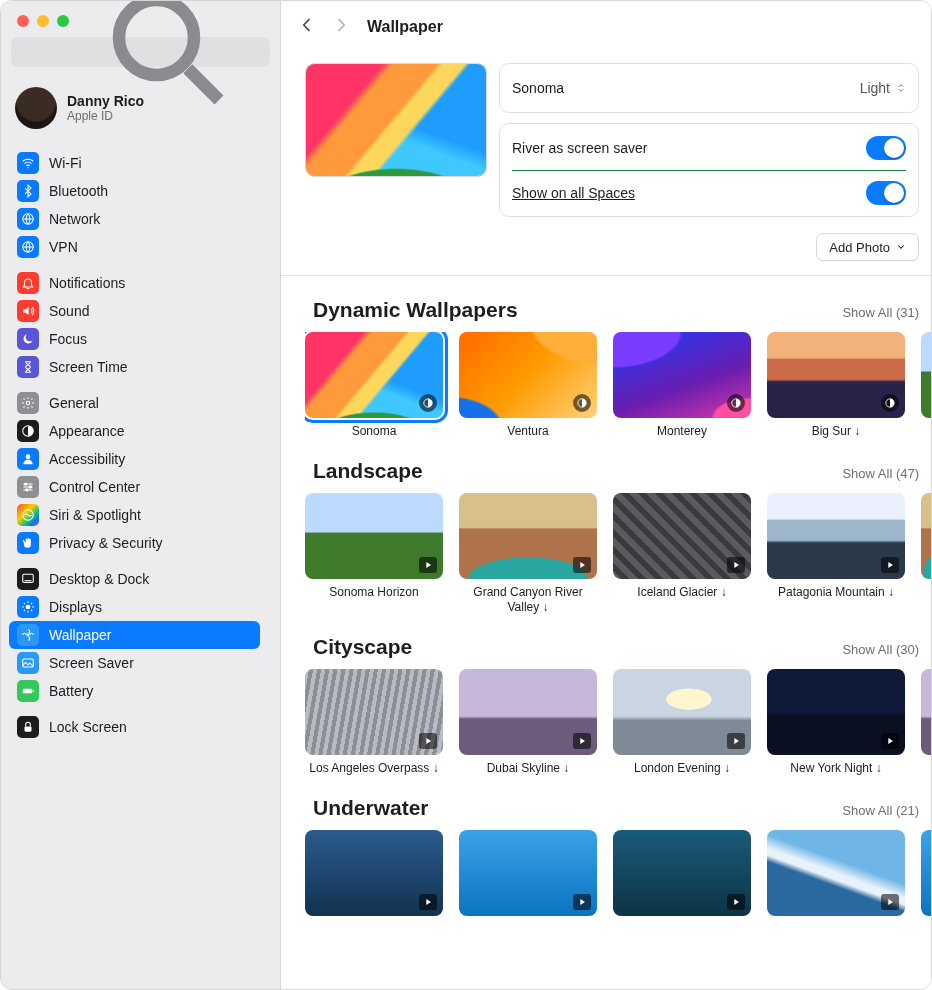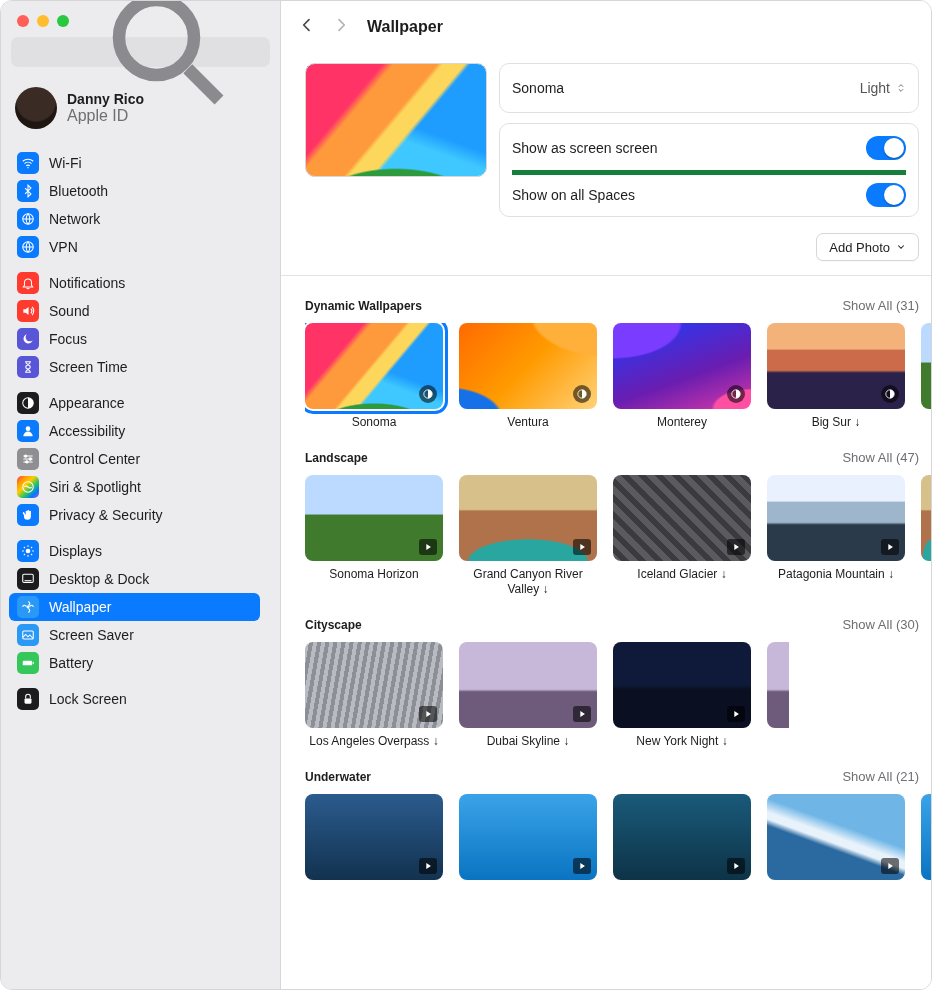--- a/index.html
+++ b/index.html
@@ -9,21 +9,21 @@
   .sidebar { width:280px; height:100%; background:#ececee; display:flex; flex-direction:column; border-right:1px solid #d6d6d6; }
   .traffic { display:flex; gap:8px; padding:14px 16px 10px 16px; }
   .traffic span { width:12px; height:12px; border-radius:50%; display:inline-block; }
   .t-close { background:#ff5f57; } .t-min { background:#febc2e; } .t-max { background:#28c840; }
   .search-wrap { padding:0 10px 10px 10px; }
   .search { display:flex; align-items:center; background:#e0e0e2; border-radius:7px; height:30px; padding:0 8px; gap:6px; color:#7d7d82; }
   .search input { border:none; background:transparent; outline:none; font-size:13px; flex:1; color:#333; }
   .account { display:flex; align-items:center; gap:10px; padding:10px 14px 12px 14px; }
   .avatar { width:42px; height:42px; border-radius:50%; background:radial-gradient(circle at 50% 35%, #3a2c24 0 55%, #1f1612 60%); }
   .account .name { font-size:14px; font-weight:600; }
-  .account .sub { font-size:16px; color:#6e6e73; }
+  .account .sub { font-size:12px; color:#6e6e73; }
   .sidebar-scroll { overflow-y:auto; flex:1; padding:0 20px 10px 8px; }
   .sidebar-group { margin-top:8px; }
   .sidebar-item { display:flex; align-items:center; gap:10px; padding:4px 8px; border-radius:6px; cursor:default; font-size:14px; height:28px; }
   .sidebar-item.selected { background:#0a7aff; color:#fff; }
   .sicon { width:22px; height:22px; border-radius:5px; display:flex; align-items:center; justify-content:center; flex-shrink:0; }
   .sicon svg { width:14px; height:14px; }
   
   .bg-blue{background:#0a7aff;} .bg-gray{background:#8e8e93;} .bg-red{background:#ff3b30;} .bg-purple{background:#5856d6;}
   .bg-cyan{background:#2a99f5;} .bg-green{background:#34c759;} .bg-dark{background:#1c1c1e;}
   .bg-gradient{background:linear-gradient(135deg,#ff2d55,#ff9500,#ffcc00,#34c759,#007aff,#af52de);}
@@ -34,34 +34,34 @@
   .nav-arrow { color:#b4b4b8; }
   .nav-arrow.enabled{ color:#4a4a4e; }
   .nav-arrow svg{ width:16px; height:20px; }
   .title { font-size:16px; font-weight:700; }
   .content { flex:1; overflow-y:auto; padding:0 0 10px 0; }
   .top-panel { display:flex; gap:12px; padding:10px 24px 16px 24px; }
   .current-preview { width:182px; height:114px; border-radius:10px; border:1px solid #d6d6d6; overflow:hidden; flex-shrink:0; }
   .opts { flex:1; display:flex; flex-direction:column; gap:10px; }
   .opt-card { background:#fff; border:1px solid #e0e0e2; border-radius:10px; padding: 2px 12px; }
   .opt-row { display:flex; align-items:center; height:44px; font-size:14px; }
-  .opt-row + .opt-row { border-top:5px solid #15803d; }
+  .opt-row + .opt-row { border-top:1px solid #15803d;text-decoration:underline; }
   .opt-row .lbl { flex:1; }
   .select { display:flex; align-items:center; gap:6px; color:#555; }
   .select svg{width:10px;height:14px;}
   .toggle { width:40px; height:24px; border-radius:12px; background:#0a7aff; position:relative; }
   .toggle::after{ content:""; position:absolute; right:2px; top:2px; width:20px; height:20px; border-radius:50%; background:#fff; box-shadow:0 1px 2px rgba(0,0,0,.3);}
   .btn-row { display:flex; justify-content:flex-end; gap:10px; padding:0 24px 10px 24px; }
   .btn { display:flex; align-items:center; gap:6px; height:28px; padding:0 12px; border:1px solid #d6d6d6; border-radius:7px; font-size:13px; background:#fff; box-shadow:0 1px 1px rgba(0,0,0,.03);}
   .btn svg{width:10px;height:10px;}
   hr.sep { border:none; border-top:1px solid #e3e3e5; margin: 4px 0 8px 0; }
   
   .section { padding: 14px 0 6px 24px; }
   .sec-head { display:flex; align-items:baseline; padding-right:24px; margin-bottom:10px;}
-  .sec-title { font-size:12px; font-weight:700; flex:1; }
+  .sec-title { font-size:21px; font-weight:700; flex:1;margin-left:8px; }
   .sec-more { font-size:13px; color:#6e6e73; }
   .thumb-row { display:flex; gap:16px; overflow:hidden; }
   .thumb { width:138px; flex-shrink:0; }
   .thumb .tile { width:138px; height:86px; border-radius:8px; position:relative; overflow:hidden; }
   .thumb.selected .tile { outline:3px solid #0a7aff; outline-offset:2px; }
   .thumb .cap { text-align:center; font-size:12px; margin-top:6px; line-height:1.25; }
   .badge { position:absolute; right:6px; bottom:6px; width:18px; height:18px; border-radius:50%; background:rgba(0,0,0,.55); display:flex; align-items:center; justify-content:center;}
   .badge.square{ border-radius:3px; width:18px; height:16px;}
   .badge svg{ width:10px; height:10px; }
   .badge svg *{ fill:#fff; stroke:none;}
@@ -294,20 +294,28 @@
             <span class="sicon bg-purple">
               <svg>
                 <use href="#i-hourglass"></use>
               </svg>
             </span>
             <span>Screen Time</span>
           </div>
         </div>
         <div class="sidebar-group">
           <div class="sidebar-item">
+            <span class="sicon bg-gray">
+              <svg>
+                <use href="#i-gear"></use>
+              </svg>
+            </span>
+            <span>General</span>
+          </div>
+          <div class="sidebar-item">
             <span class="sicon bg-dark">
               <svg>
                 <use href="#i-contrast"></use>
               </svg>
             </span>
             <span>Appearance</span>
           </div>
           <div class="sidebar-item">
             <span class="sicon bg-blue">
               <svg>
@@ -336,34 +344,34 @@
             <span class="sicon bg-blue">
               <svg>
                 <use href="#i-hand"></use>
               </svg>
             </span>
             <span>Privacy &amp; Security</span>
           </div>
         </div>
         <div class="sidebar-group">
           <div class="sidebar-item">
+            <span class="sicon bg-dark">
+              <svg>
+                <use href="#i-dock"></use>
+              </svg>
+            </span>
+            <span>Desktop &amp; Dock</span>
+          </div>
+          <div class="sidebar-item">
             <span class="sicon bg-blue">
               <svg>
                 <use href="#i-sun"></use>
               </svg>
             </span>
             <span>Displays</span>
-          </div>
-          <div class="sidebar-item">
-            <span class="sicon bg-dark">
-              <svg>
-                <use href="#i-dock"></use>
-              </svg>
-            </span>
-            <span>Desktop &amp; Dock</span>
           </div>
           <div class="sidebar-item selected">
             <span class="sicon bg-cyan">
               <svg>
                 <use href="#i-flower"></use>
               </svg>
             </span>
             <span>Wallpaper</span>
           </div>
           <div class="sidebar-item">
@@ -417,21 +425,21 @@
               <div class="select">
                 <span>Light</span>
                 <svg>
                     <use href="#i-updown"></use>
                   </svg>
               </div>
             </div>
           </div>
           <div class="opt-card">
             <div class="opt-row">
-              <div class="lbl">Show as screen screen</div>
+              <div class="lbl">River as screen saver</div>
               <div class="toggle"></div>
             </div>
             <div class="opt-row">
               <div class="lbl">Show on all Spaces</div>
               <div class="toggle"></div>
             </div>
           </div>
         </div>
       </div>
 
@@ -565,20 +573,30 @@
                 <div class="tile art-city1">
                   <div class="badge square">
                     <svg>
                       <use href="#i-play"></use>
                     </svg>
                   </div>
                 </div>
                 <div class="cap">Dubai Skyline ↓</div>
               </div>
               <div class="thumb">
+                <div class="tile art-city3">
+                  <div class="badge square">
+                    <svg>
+                      <use href="#i-play"></use>
+                    </svg>
+                  </div>
+                </div>
+                <div class="cap">London Evening ↓</div>
+              </div>
+              <div class="thumb">
                 <div class="tile art-city4">
                   <div class="badge square">
                     <svg>
                       <use href="#i-play"></use>
                     </svg>
                   </div>
                 </div>
                 <div class="cap">New York Night ↓</div>
               </div>
               <div class="peek art-city1"></div>

